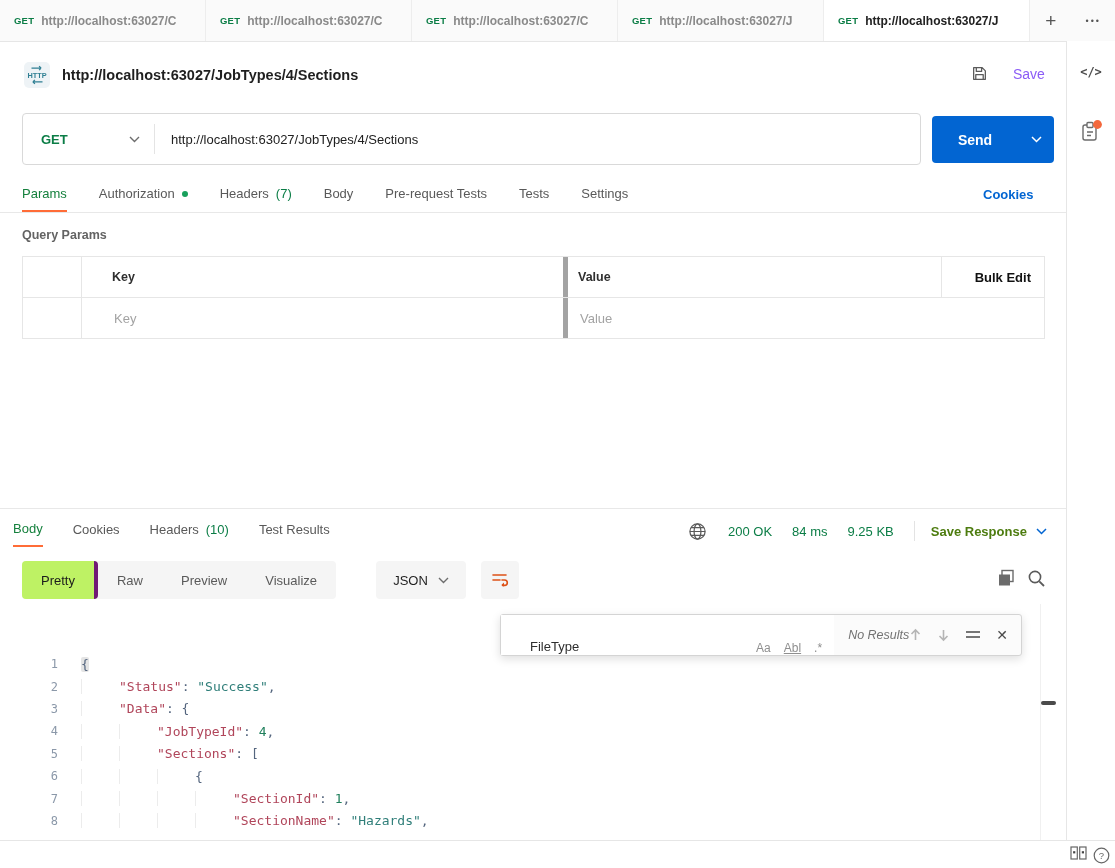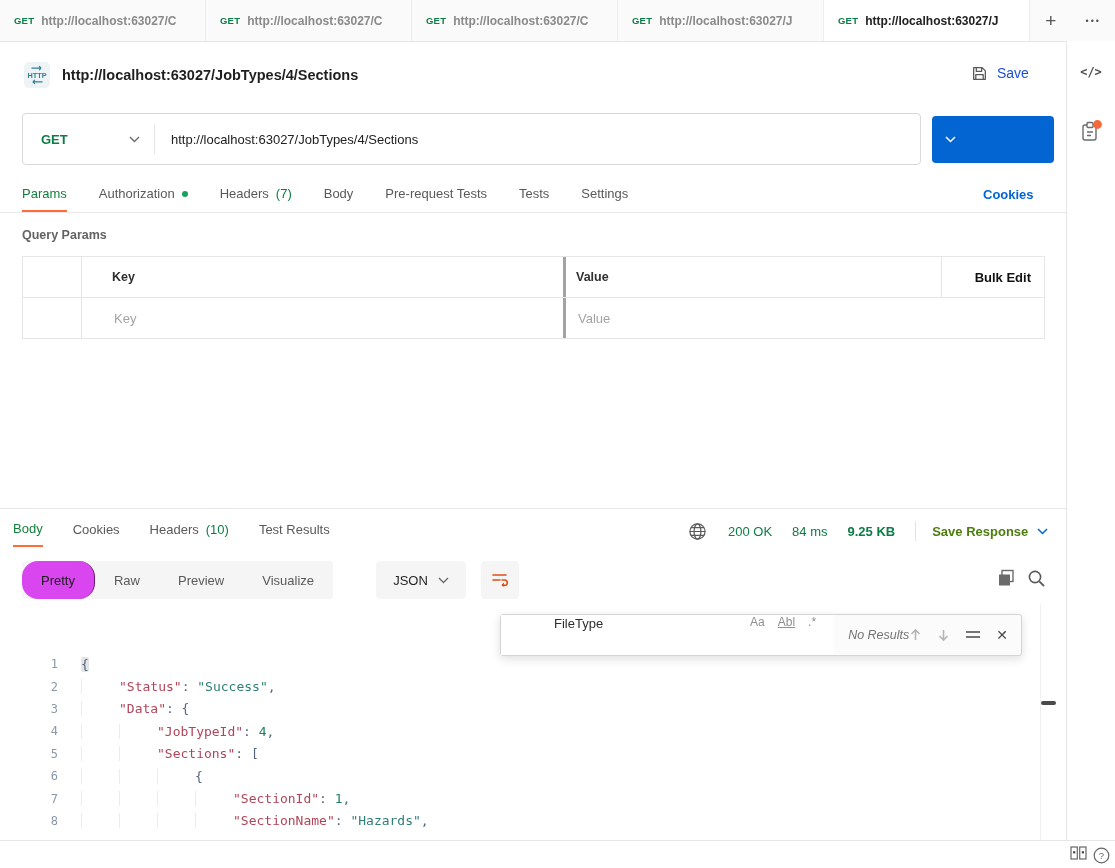--- a/index.html
+++ b/index.html
@@ -11,21 +11,21 @@
   .tab.active{background:#fff;}
   .tab .m{font-size:9.5px;font-weight:700;color:#0b7d46;flex:none;letter-spacing:.2px;}
   .tab .u{font-size:12px;color:#8a8a8a;white-space:nowrap;overflow:hidden;flex:1;font-weight:bold;}
   .tab.active .u{color:#212121;font-weight:600;}
   .tab-plus{width:42px;display:flex;align-items:center;justify-content:center;font-size:19px;color:#555;cursor:pointer;}
   .tab-more{width:44px;display:flex;align-items:center;justify-content:center;font-size:9px;letter-spacing:2px;color:#555;cursor:pointer;}
 
   
   .http-badge{position:absolute;left:24px;top:62px;width:26px;height:26px;border-radius:5px;background:#eef3f6;display:flex;align-items:center;justify-content:center;}
   .hdr-title{position:absolute;left:62px;top:67px;font-size:14.5px;font-weight:700;color:#1f1f1f;}
-  .save-btn{position:absolute;left:971px;top:65px;display:flex;gap:9px;color:#1d4ed8;font-size:14px;cursor:pointer;}
+  .save-btn{position:absolute;left:971px;top:65px;display:flex;gap:25px;align-items:center;color:#8b5cf6;font-size:14px;cursor:pointer;}
 
   
   .url-row{position:absolute;left:22px;top:113px;width:899px;height:52px;border:1px solid #d9d9d9;border-radius:4px;box-sizing:border-box;display:flex;background:#fff;}
   .method-select{width:131px;flex:none;display:flex;align-items:center;padding:0 14px 0 18px;cursor:pointer;box-sizing:border-box;}
   .method-label{font-size:13px;font-weight:700;color:#0b7d46;flex:1;}
   .url-divider{width:1px;background:#e4e4e4;margin:10px 0;}
   .url-input{flex:1;border:none;outline:none;font:13px "Liberation Sans",sans-serif;color:#212121;padding:0 16px;background:transparent;}
   .send-btn{position:absolute;left:932px;top:116px;width:122px;height:47px;background:#0265d2;border-radius:4px;display:flex;color:#fff;cursor:pointer;}
   .send-main{flex:1;display:flex;align-items:center;justify-content:center;font-size:14px;font-weight:700;}
   .send-caret{width:36px;display:flex;align-items:center;justify-content:center;}
@@ -39,49 +39,49 @@
   .tabs-rule{position:absolute;top:212px;left:0;width:1067px;height:1px;background:#e8e8e8;}
   .cookies-link{position:absolute;left:983px;top:187px;color:#0265d2;font-weight:600;font-size:13px;cursor:pointer;}
 
   
   .qp-title{position:absolute;left:22px;top:228px;font-size:12.5px;font-weight:700;color:#636363;}
   .qp-table{position:absolute;left:22px;top:256px;width:1023px;border:1px solid #e6e6e6;box-sizing:border-box;background:#fff;}
   .qp-hrow{display:flex;height:40px;border-bottom:1px solid #e6e6e6;align-items:center;}
   .qp-row{display:flex;height:40px;align-items:center;}
   .qp-c1{width:58px;flex:none;align-self:stretch;}
   .qp-c2{width:482px;flex:none;box-sizing:border-box;padding-left:30px;border-left:1px solid #e6e6e6;align-self:stretch;display:flex;align-items:center;}
-  .qp-c3{width:378px;flex:none;box-sizing:border-box;padding-left:10px;border-left:3px solid #a3a3a3;align-self:stretch;display:flex;align-items:center;}
+  .qp-c3{width:378px;flex:none;box-sizing:border-box;padding-left:10px;border-left:5px solid #a3a3a3;align-self:stretch;display:flex;align-items:center;}
   .qp-c4{flex:1;box-sizing:border-box;padding-right:13px;text-align:right;align-self:stretch;display:flex;align-items:center;justify-content:flex-end;}
   .qp-hrow .qp-c4{border-left:1px solid #e6e6e6;}
   .qp-h{font-size:12.5px;font-weight:700;color:#303030;}
   .qp-bulk{font-size:13px;font-weight:700;color:#111;cursor:pointer;}
   .qp-input{border:none;outline:none;font:13px "Liberation Sans",sans-serif;color:#333;background:transparent;width:90%;}
   .qp-input::placeholder{color:#a3a3a3;}
 
   
   .resp-rule{position:absolute;top:508px;left:0;width:1067px;height:1px;background:#e8e8e8;}
   .resp-tabs{position:absolute;left:13px;top:517px;display:flex;gap:30px;}
   .resp-meta{position:absolute;top:521px;left:688px;display:flex;align-items:center;font-size:13px;}
   .resp-meta .grn{color:#0b7d46;}
   .meta-div{width:1px;height:20px;background:#e3e3e3;margin:0 0 0 20px;}
   .save-resp{display:flex;align-items:center;gap:9px;margin-left:16px;color:#4d7c0f;font-weight:600;cursor:pointer;}
 
   .seg{position:absolute;left:22px;top:561px;height:38px;background:#f5f5f5;border-radius:4px;display:flex;align-items:stretch;}
   .seg-item{padding:0 19px;display:flex;align-items:center;font-size:13px;color:#5a5a5a;cursor:pointer;}
-  .seg-item.active{background:#d946ef;border-radius:16px;color:#1c1c1c;border-right:1px solid #701a75;}
+  .seg-item.active{background:#bef264;border-radius:4px;color:#1c1c1c;border-right:4px solid #701a75;}
   .json-select{position:absolute;left:376px;top:561px;height:38px;width:90px;background:#f5f5f5;border-radius:4px;display:flex;align-items:center;justify-content:center;gap:10px;font-size:13px;color:#1f1f1f;cursor:pointer;}
   .wrap-btn{position:absolute;left:481px;top:561px;width:38px;height:38px;background:#f5f5f5;border-radius:4px;display:flex;align-items:center;justify-content:center;cursor:pointer;}
   .copy-btn{position:absolute;left:997px;top:569px;cursor:pointer;}
   .search-btn{position:absolute;left:1027px;top:569px;cursor:pointer;}
 
   
   .find-bar{position:absolute;left:500px;top:614px;width:522px;height:42px;background:#fbfbfb;border:1px solid #d4d4d4;border-radius:3px;box-shadow:0 3px 10px rgba(0,0,0,.13);box-sizing:border-box;display:flex;align-items:center;}
-  .find-input-wrap{width:412px;height:100%;background:#fff;display:flex;align-items:flex-start;box-sizing:border-box;padding-left:24px;}
+  .find-input-wrap{width:412px;height:100%;background:#fff;display:flex;align-items:flex-end;box-sizing:border-box;}
   .find-input{flex:1;border:none;outline:none;font:13px "Liberation Sans",sans-serif;color:#2e2e2e;padding-left:29px;background:transparent;min-width:0;}
-  .find-modes{display:flex;gap:13px;margin-right:18px;color:#8f8f8f;font-size:12px;align-items:center;}
+  .find-modes{display:flex;gap:13px;margin-right:12px;color:#8f8f8f;font-size:12px;align-items:center;}
   .find-modes .mode{cursor:pointer;}
   .find-modes .ww{text-decoration:underline;}
   .find-status{margin-left:14px;color:#737373;font-size:12.5px;white-space:nowrap;font-style:italic;}
   .find-nav{margin-left:auto;display:flex;align-items:center;gap:15px;padding-right:13px;}
   .find-nav .navbtn{cursor:pointer;display:flex;align-items:center;}
   .find-close{font-size:14px;color:#4a4a4a;cursor:pointer;}
 
   
   .code{position:absolute;left:0;top:653px;width:1040px;font-family:"DejaVu Sans Mono",monospace;font-size:13px;}
   .cl{display:flex;height:22.4px;align-items:center;}
@@ -152,20 +152,21 @@
     <div class="method-select">
       <span class="method-label">GET</span>
       <svg width="11" height="7" viewBox="0 0 11 7">
           <path d="M1 1l4.5 4.5L10 1" stroke="#6d6d6d" stroke-width="1.4" fill="none"></path>
         </svg>
     </div>
     <div class="url-divider"></div>
     <input class="url-input" value="http://localhost:63027/JobTypes/4/Sections" style="">
   </div>
   <div class="send-btn">
+    <div class="send-main">Send</div>
     <div class="send-caret">
       <svg width="11" height="7" viewBox="0 0 11 7">
           <path d="M1 1l4.5 4.5L10 1" stroke="#fff" stroke-width="1.5" fill="none"></path>
         </svg>
     </div>
   </div>
 
   <div class="req-tabs" id="request-tabs">
       <div class="rtab active">
         <span>Params</span>
@@ -234,21 +235,21 @@
     </div>
 
   <div class="resp-meta">
     <svg width="19" height="19" viewBox="0 0 20 20">
         <circle cx="10" cy="10" r="8" stroke="#5a5a5a" stroke-width="1.3" fill="none"></circle>
         <ellipse cx="10" cy="10" rx="3.6" ry="8" stroke="#5a5a5a" stroke-width="1.3" fill="none"></ellipse>
         <path d="M2 10h16 M3.2 6h13.6 M3.2 14h13.6" stroke="#5a5a5a" stroke-width="1.3" fill="none"></path>
       </svg>
     <span class="grn" style="margin-left:21px;">200 OK</span>
     <span class="grn" style="margin-left:20px;">84 ms</span>
-    <span class="grn" style="margin-left:20px;font-weight:bold;">9.25 KB</span>
+    <span class="grn" style="margin-left:20px;">9.25 KB</span>
     <span class="meta-div"></span>
     <span class="save-resp">
       <span>Save Response</span>
       <svg width="11" height="7" viewBox="0 0 11 7">
           <path d="M1 1l4.5 4.5L10 1" stroke="#0265d2" stroke-width="1.5" fill="none"></path>
         </svg>
     </span>
   </div>
 
   <div class="seg" id="view-tabs">

